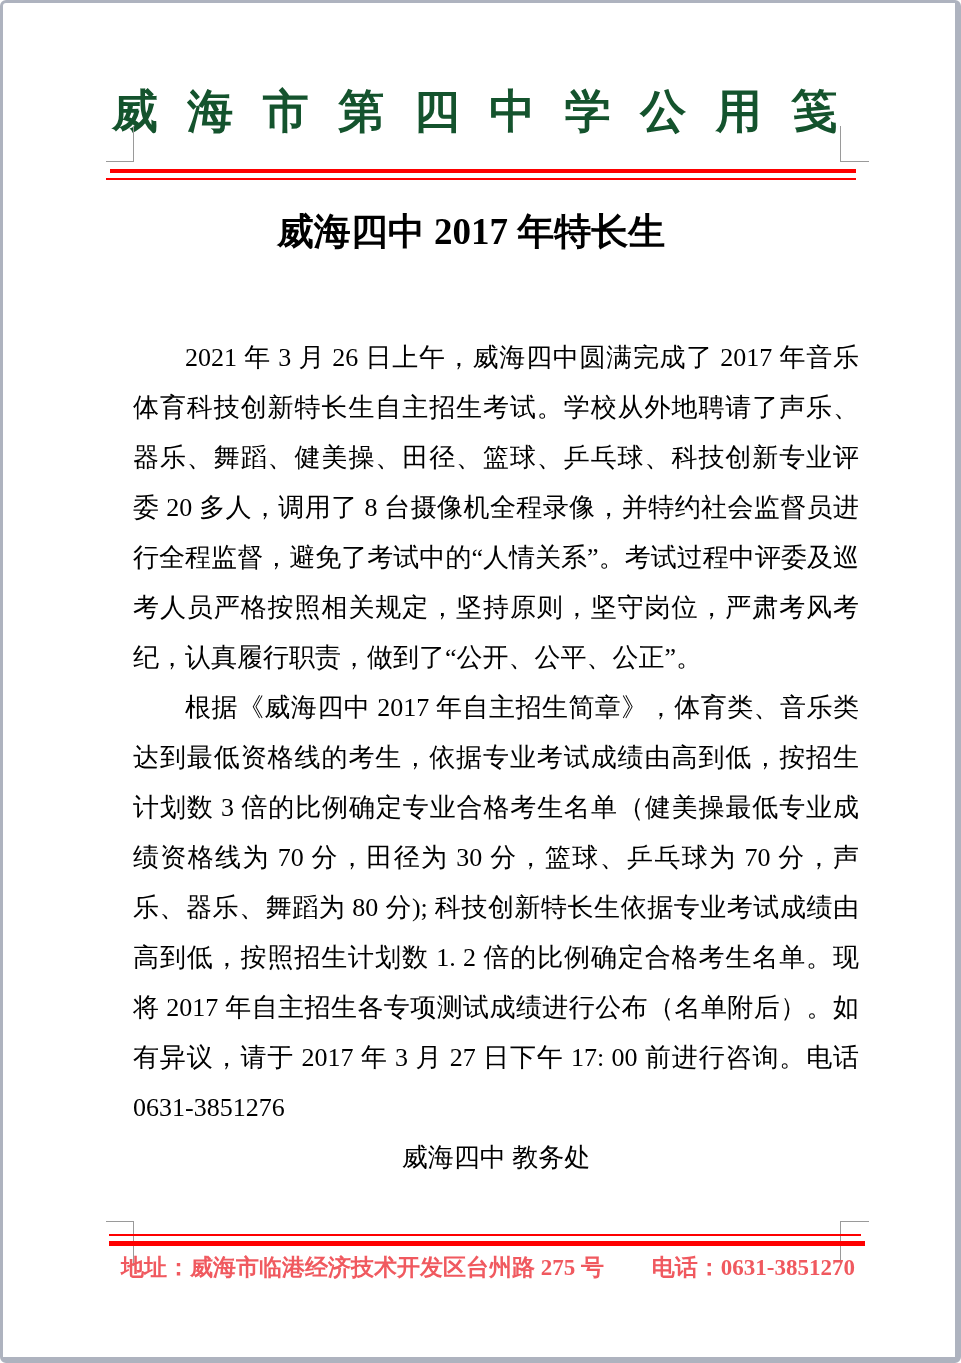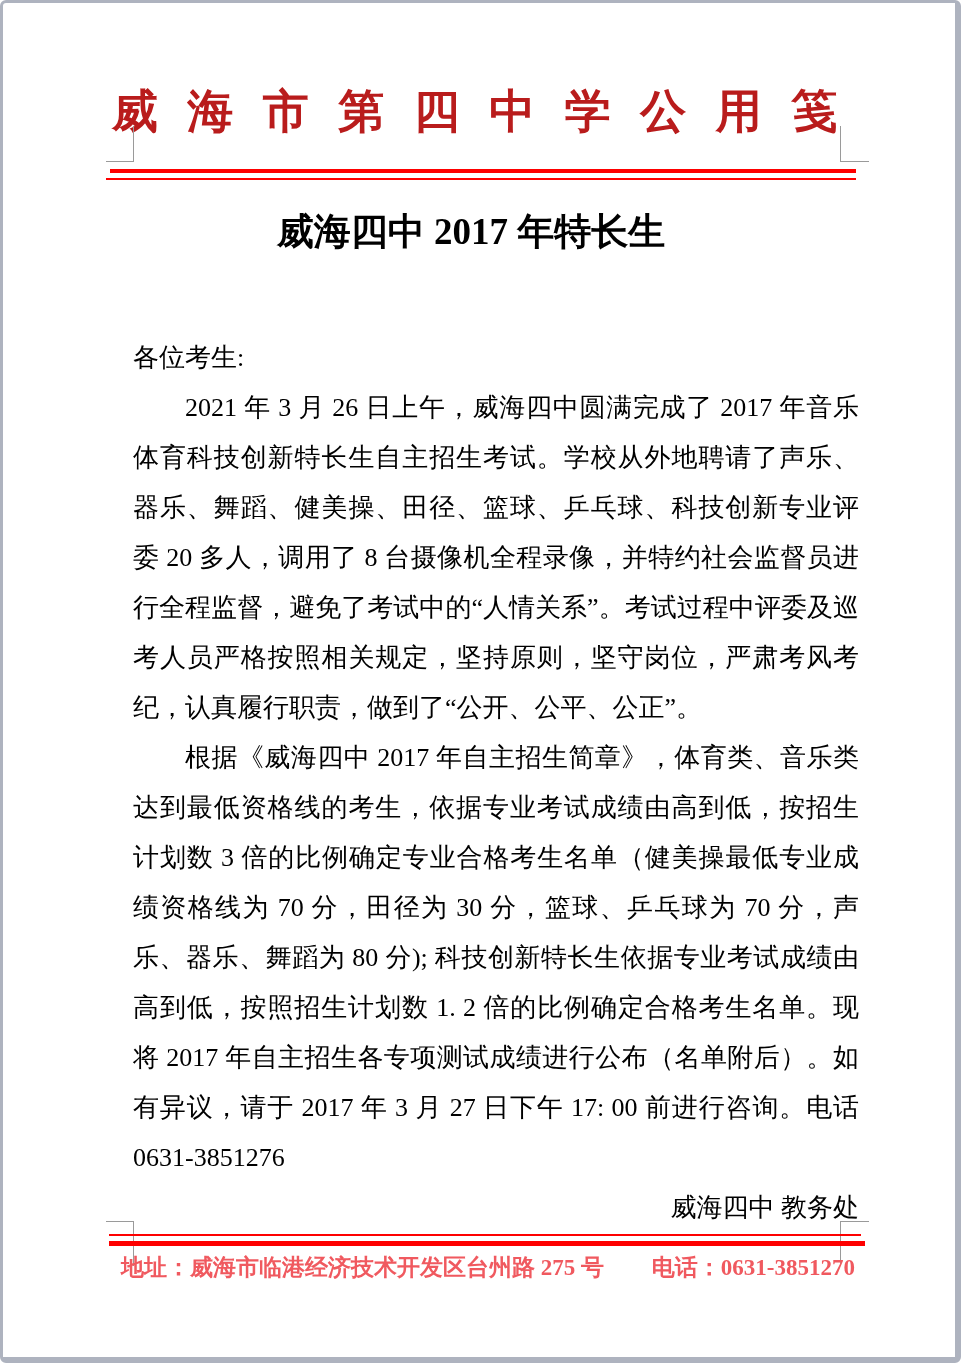--- a/index.html
+++ b/index.html
@@ -22,21 +22,21 @@
     color: #000000;
   }
 
   
   .letterhead {
     position: absolute;
     top: 78px;
     left: 0;
     right: 0;
     text-align: center;
-    color: #b91c1c;
+    color: #14532d;
     font-size: 46px;
     font-weight: 600;
     letter-spacing: 9px;
     white-space: nowrap;
   }
 
   
   .rule-header-thick {
     position: absolute;
     left: 107px;
@@ -117,21 +117,21 @@
     text-align: justify;
   }
   .salutation {
     text-align: left;
   }
   .body-text p {
     margin: 0;
     text-indent: 2em;
   }
   .signature {
-    text-align: right;
+    text-align: center;
     line-height: 50px;
   }
 
   
   .footer-line {
     position: absolute;
     left: 118px;
     top: 1249px;
     width: 734px;
     display: flex;
@@ -154,21 +154,20 @@
   <div class="mark mark-header-right"></div>
 
   <div class="rule-header-thick"></div>
   <div class="rule-header-thin"></div>
 
   <div class="doc-title">
     <div>威海四中 2017 年特长生</div>
   </div>
 
   <div class="body-text">
-    <div class="salutation">各位考生:</div>
     <p>2021 年 3 月 26 日上午，威海四中圆满完成了 2017 年音乐体育科技创新特长生自主招生考试。学校从外地聘请了声乐、器乐、舞蹈、健美操、田径、篮球、乒乓球、科技创新专业评委 20 多人，调用了 8 台摄像机全程录像，并特约社会监督员进行全程监督，避免了考试中的“人情关系”。考试过程中评委及巡考人员严格按照相关规定，坚持原则，坚守岗位，严肃考风考纪，认真履行职责，做到了“公开、公平、公正”。</p>
     <p>根据《威海四中 2017 年自主招生简章》，体育类、音乐类达到最低资格线的考生，依据专业考试成绩由高到低，按招生计划数 3 倍的比例确定专业合格考生名单（健美操最低专业成绩资格线为 70 分，田径为 30 分，篮球、乒乓球为 70 分，声乐、器乐、舞蹈为 80 分); 科技创新特长生依据专业考试成绩由高到低，按照招生计划数 1. 2 倍的比例确定合格考生名单。现将 2017 年自主招生各专项测试成绩进行公布（名单附后）。如有异议，请于 2017 年 3 月 27 日下午 17: 00 前进行咨询。电话 0631-3851276</p>
     <div class="signature">威海四中 教务处</div>
   </div>
 
   <div class="mark mark-footer-left"></div>
   <div class="mark mark-footer-right"></div>
 
   <div class="rule-footer-thin"></div>
   <div class="rule-footer-thick"></div>

